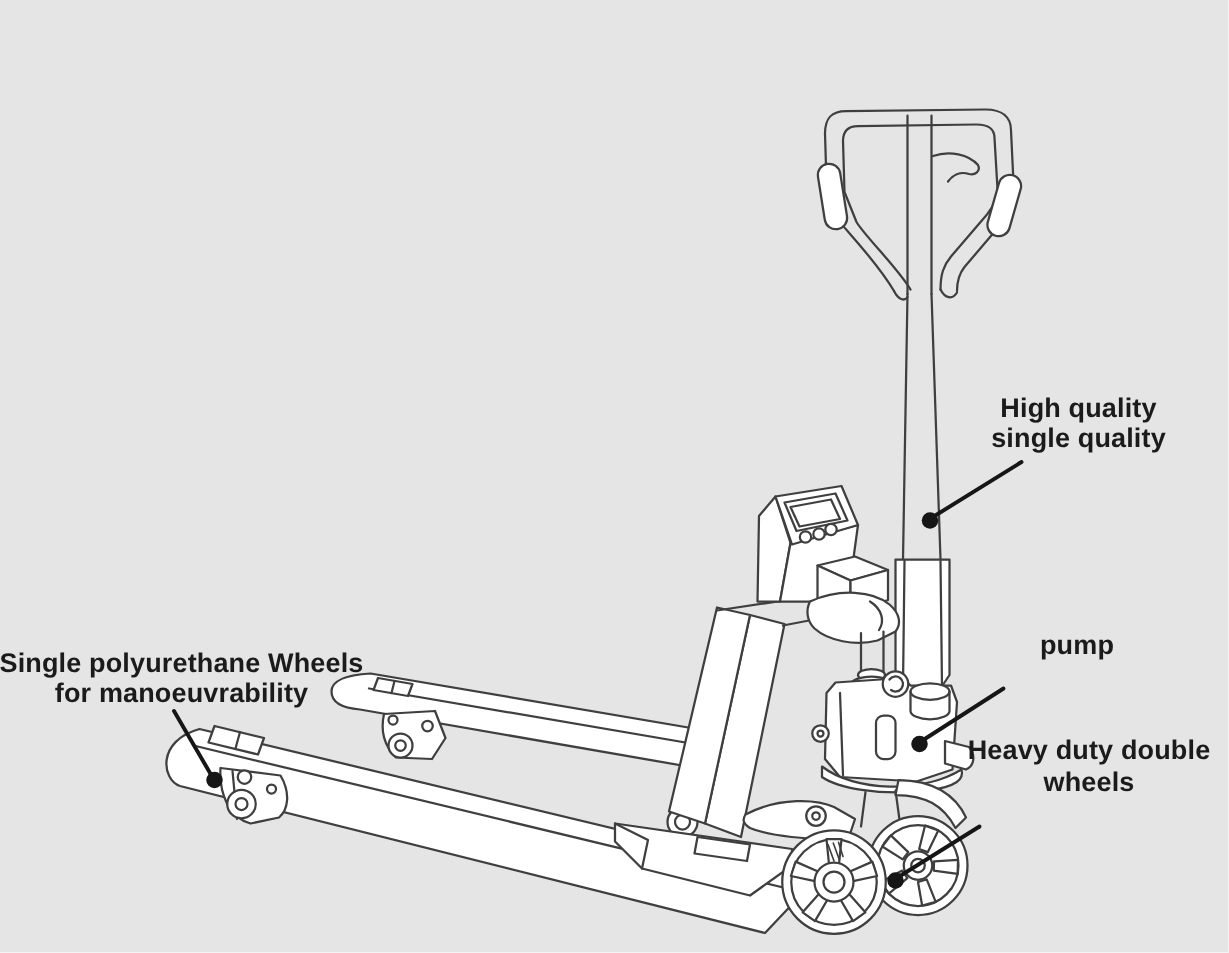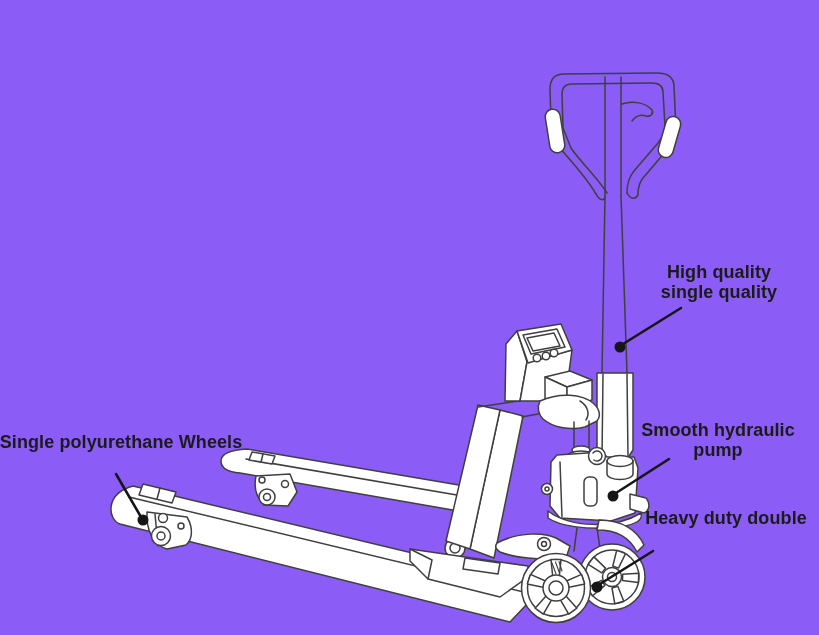--- a/index.html
+++ b/index.html
@@ -1,17 +1,17 @@
 <!DOCTYPE html>
 <html><head>
 <meta charset="utf-8">
 <style>
   html,body{margin:0;padding:0;background:#ffffff;}
   .stage{
-    position:relative;width:819px;height:635px;background:#8b5cf6;
+    position:relative;width:819px;height:635px;background:#e5e5e5;
     overflow:hidden;font-family:"Liberation Sans",sans-serif;
   }
   .stage svg{position:absolute;left:0;top:0;}
   .label{
     position:absolute;transform:translateX(-50%);
     font-family:"Liberation Sans",sans-serif;
     font-weight:bold;font-size:18px;line-height:20px;
     color:#1b1b1b;text-align:center;white-space:nowrap;letter-spacing:.1px;
   }
   .label span{display:block;}
@@ -198,25 +198,26 @@
       </g>
     </g>
   </svg>
 
   <div class="label" style="left:719px;top:262px;">
     <span>High quality</span>
     <span>single quality</span>
   </div>
 
   <div class="label" style="left:718px;top:420px;">
-    <span>Smooth hydraulic</span>
     <span>pump</span>
   </div>
 
-  <div class="label three" style="left:726px;top:508px;">
+  <div class="label three" style="left:726px;top:490px;">
     <span>Heavy duty double</span>
+    <span>wheels</span>
   </div>
 
   <div class="label" style="left:121px;top:432px;text-align:center;">
     <span>Single polyurethane Wheels</span>
+    <span>for manoeuvrability</span>
   </div>
 
 </div>
 
 </body></html>

